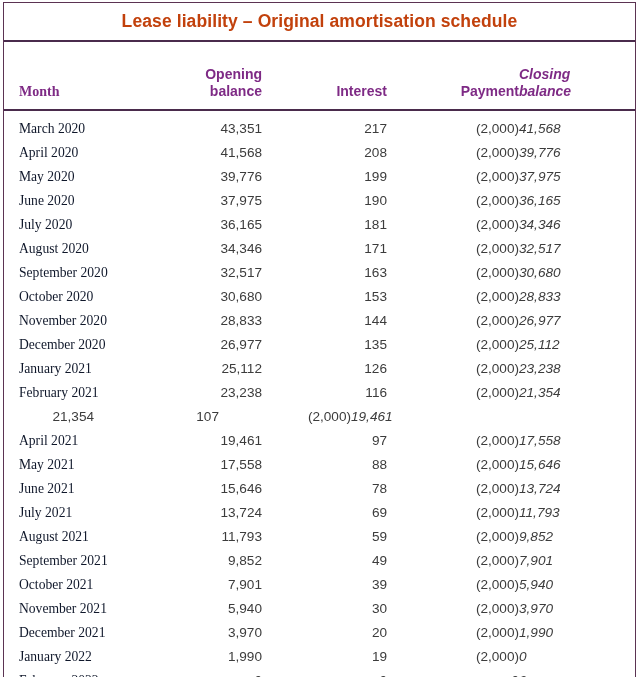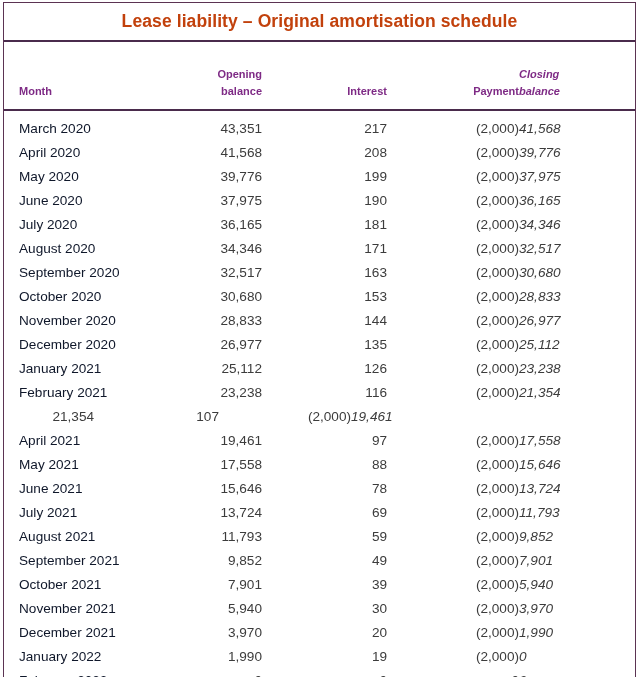--- a/index.html
+++ b/index.html
@@ -45,30 +45,30 @@
   .head-band {
     box-sizing: border-box;
     height: 69px;
     border-bottom: 2px solid #4a2b4c;
     display: flex;
     align-items: flex-end;
     background: #ffffff;
   }
   .head-cell {
     box-sizing: border-box;
-    font-size: 11px;
+    font-size: 14px;
     font-weight: bold;
     color: #7e2a85;
     line-height: 17px;
     padding-bottom: 9px;
   }
   .head-cell .line { display: block; }
 
   
-  .c-month   { width: 168px; padding-left: 15px; text-align: left; }
+  .c-month   { width: 168px; padding-left: 15px; text-align: left; font-family: Liberation Serif, serif; }
   .c-open    { width: 90px;  text-align: right; padding-right: 0px; }
   .c-int     { width: 125px; text-align: right; padding-right: 0px; }
   .c-pay     { width: 132px; text-align: right; padding-right: 0px; }
   .c-close   { width: 114px; text-align: left; padding-right: 11px; font-style: italic; }
 
   
   .body-band {
     box-sizing: border-box;
     padding-top: 6px;
     padding-bottom: 9px;

